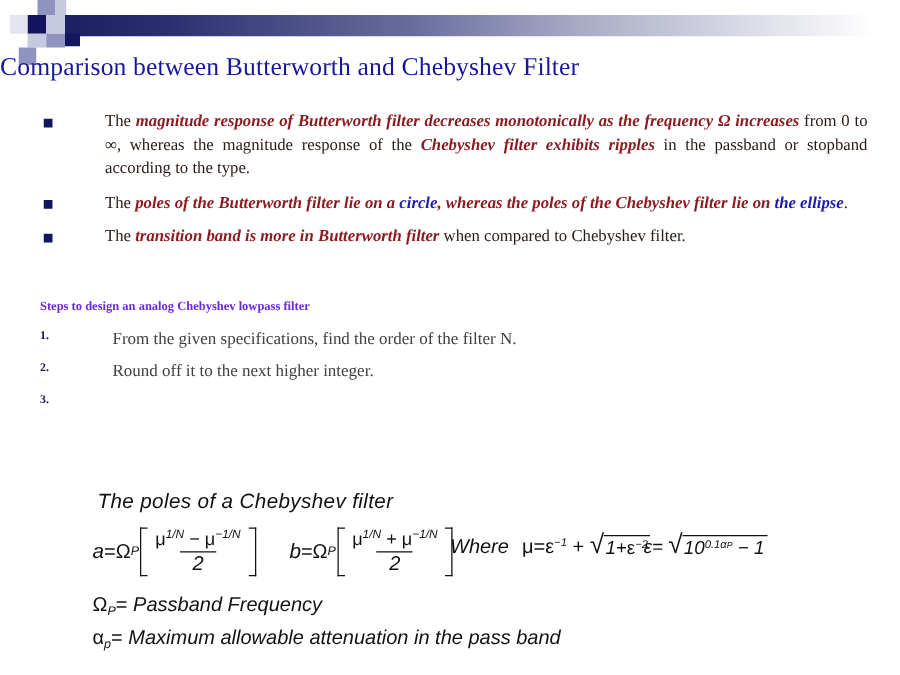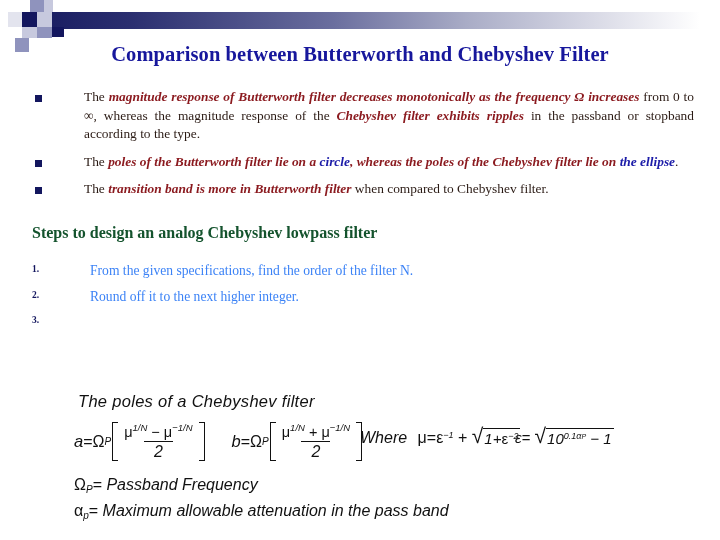--- a/index.html
+++ b/index.html
@@ -18,23 +18,23 @@
   }
   .sq { position: absolute; }
   .sq.dark  { background: #13165e; }
   .sq.mid   { background: #8f93bd; }
   .sq.light { background: #c7c9de; }
   .sq.pale  { background: #e3e4ee; }
 
   
   #title {
     position: absolute; left: 0; top: 43px; width: 720px;
-    text-align: center;
-    font-family: "Liberation Serif", serif;
-    font-weight: bold; font-size: 20.5px; color: #17179c;
+    text-align: left;
+    font-family: "Liberation Serif", serif;
+    font-weight: normal; font-size: 20.5px; color: #17179c;
     letter-spacing: 0.1px;
   }
 
   
   #bullets { position: absolute; left: 0; top: 88px; width: 720px; }
   .bullet-row { position: relative; margin-bottom: 9px; }
   .bullet-mark {
     position: absolute; left: 35px; top: 7px;
     width: 7px; height: 7px; background: #13165e;
   }
@@ -44,37 +44,37 @@
     font-size: 13.4px; line-height: 18.5px;
     color: #7b1a22;
     text-align: justify;
   }
   .em { font-style: italic; font-weight: bold; color: #8b1a1f; }
   .plain { color: #2a1a14; font-style: normal; font-weight: normal; }
   .blue-em { font-style: italic; font-weight: bold; color: #1c1ca8; }
 
   
   #steps-head {
-    position: absolute; left: 32px; top: 224px;
-    font-family: "Liberation Serif", serif;
-    font-weight: bold; font-size: 16px; color: #14532d;
+    position: absolute; left: 32px; top: 240px;
+    font-family: "Liberation Serif", serif;
+    font-weight: bold; font-size: 10px; color: #6d28d9;
   }
 
   
   #steps { position: absolute; left: 32px; top: 261px; width: 680px; }
   .step-row { position: relative; min-height: 22px; margin-bottom: 3.5px; }
   .step-num {
     position: absolute; left: 0; top: 3px;
     font-family: "Liberation Serif", serif;
     font-weight: bold; font-size: 9.5px; color: #13165e;
   }
   .step-text {
     margin-left: 58px; margin-right: 10px;
     font-family: "Liberation Serif", serif;
-    font-size: 13.6px; line-height: 19px; color: #3b82f6;
+    font-size: 13.6px; line-height: 19px; color: #404040;
   }
   .step-text i { font-family: "Liberation Serif", serif; }
 
   
   #formula {
     position: absolute; left: 60px; top: 392px; width: 650px; height: 145px;
     font-family: "Liberation Sans", sans-serif;
     color: #111111;
   }
   #formula .fline { position: absolute; font-style: italic; white-space: nowrap; text-align: center; }

